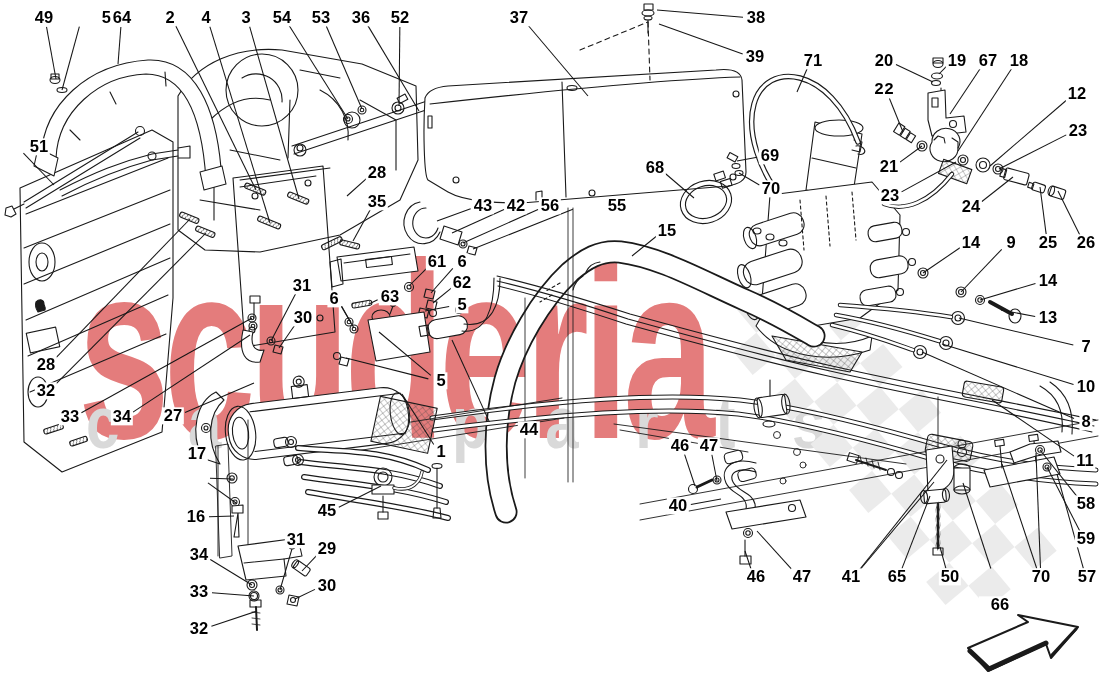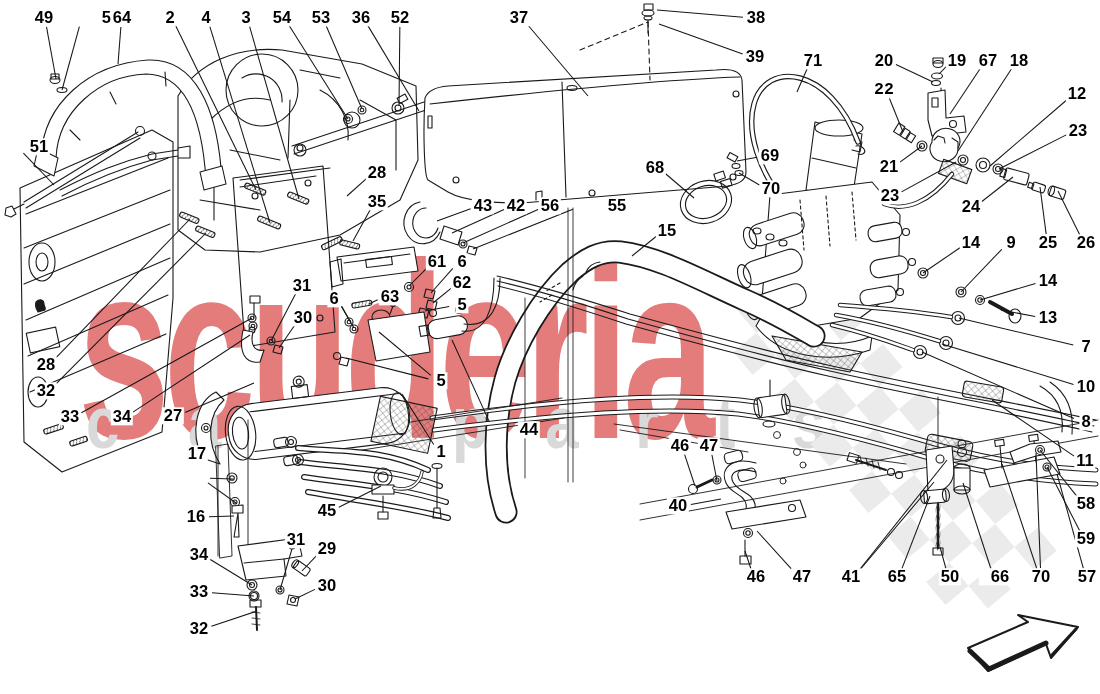--- a/index.html
+++ b/index.html
@@ -681,21 +681,21 @@
       <div class="plabel" style="left: 1048px; top: 281px;">14</div>
       <div class="plabel" style="left: 1048px; top: 318px;">13</div>
       <div class="plabel" style="left: 1086px; top: 347px;">7</div>
       <div class="plabel" style="left: 1086px; top: 387px;">10</div>
       <div class="plabel" style="left: 1086px; top: 422px;">8</div>
       <div class="plabel" style="left: 1085px; top: 461px;">11</div>
       <div class="plabel" style="left: 1086px; top: 504px;">58</div>
       <div class="plabel" style="left: 1086px; top: 539px;">59</div>
       <div class="plabel" style="left: 1087px; top: 577px;">57</div>
       <div class="plabel" style="left: 1041px; top: 577px;">70</div>
-      <div class="plabel" style="left: 995px; top: 577px; padding-left: 12px;">66</div>
+      <div class="plabel" style="left: 995px; top: 605px; padding-left: 12px;">66</div>
       <div class="plabel" style="left: 950px; top: 577px;">50</div>
       <div class="plabel" style="left: 897px; top: 577px;">65</div>
       <div class="plabel" style="left: 851px; top: 577px;">41</div>
       <div class="plabel" style="left: 802px; top: 577px;">47</div>
       <div class="plabel" style="left: 756px; top: 577px;">46</div>
       <div class="plabel" style="left: 678px; top: 506px;">40</div>
       <div class="plabel" style="left: 680px; top: 446px;">46</div>
       <div class="plabel" style="left: 709px; top: 446px;">47</div>
       <div class="plabel" style="left: 667px; top: 231px;">15</div>
       <div class="plabel" style="left: 655px; top: 168px;">68</div>

